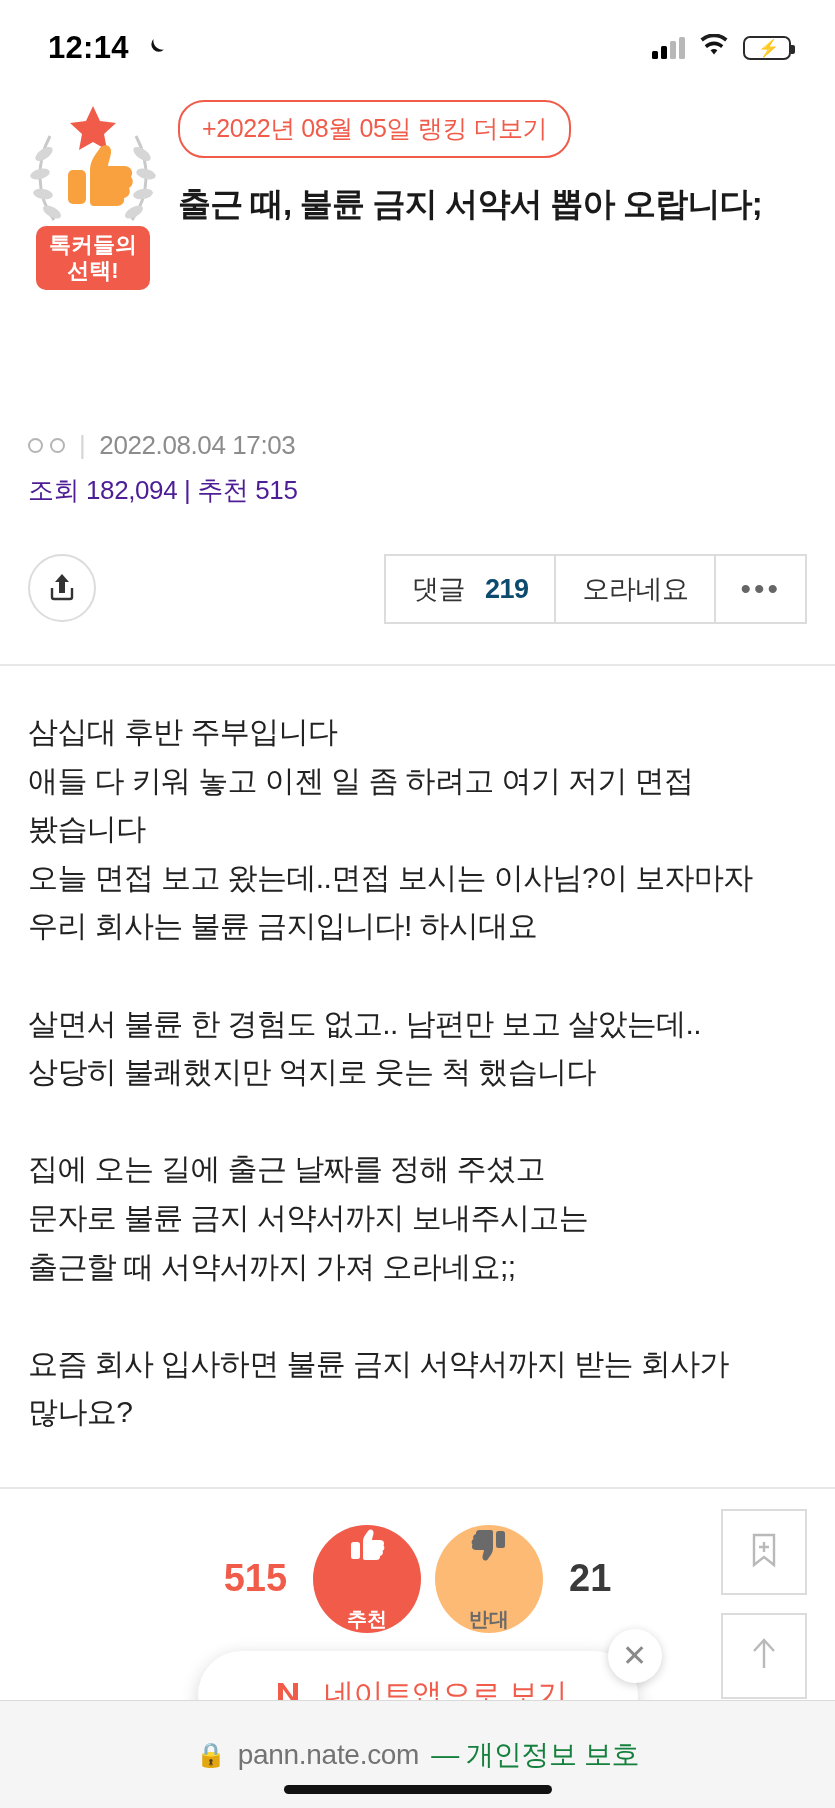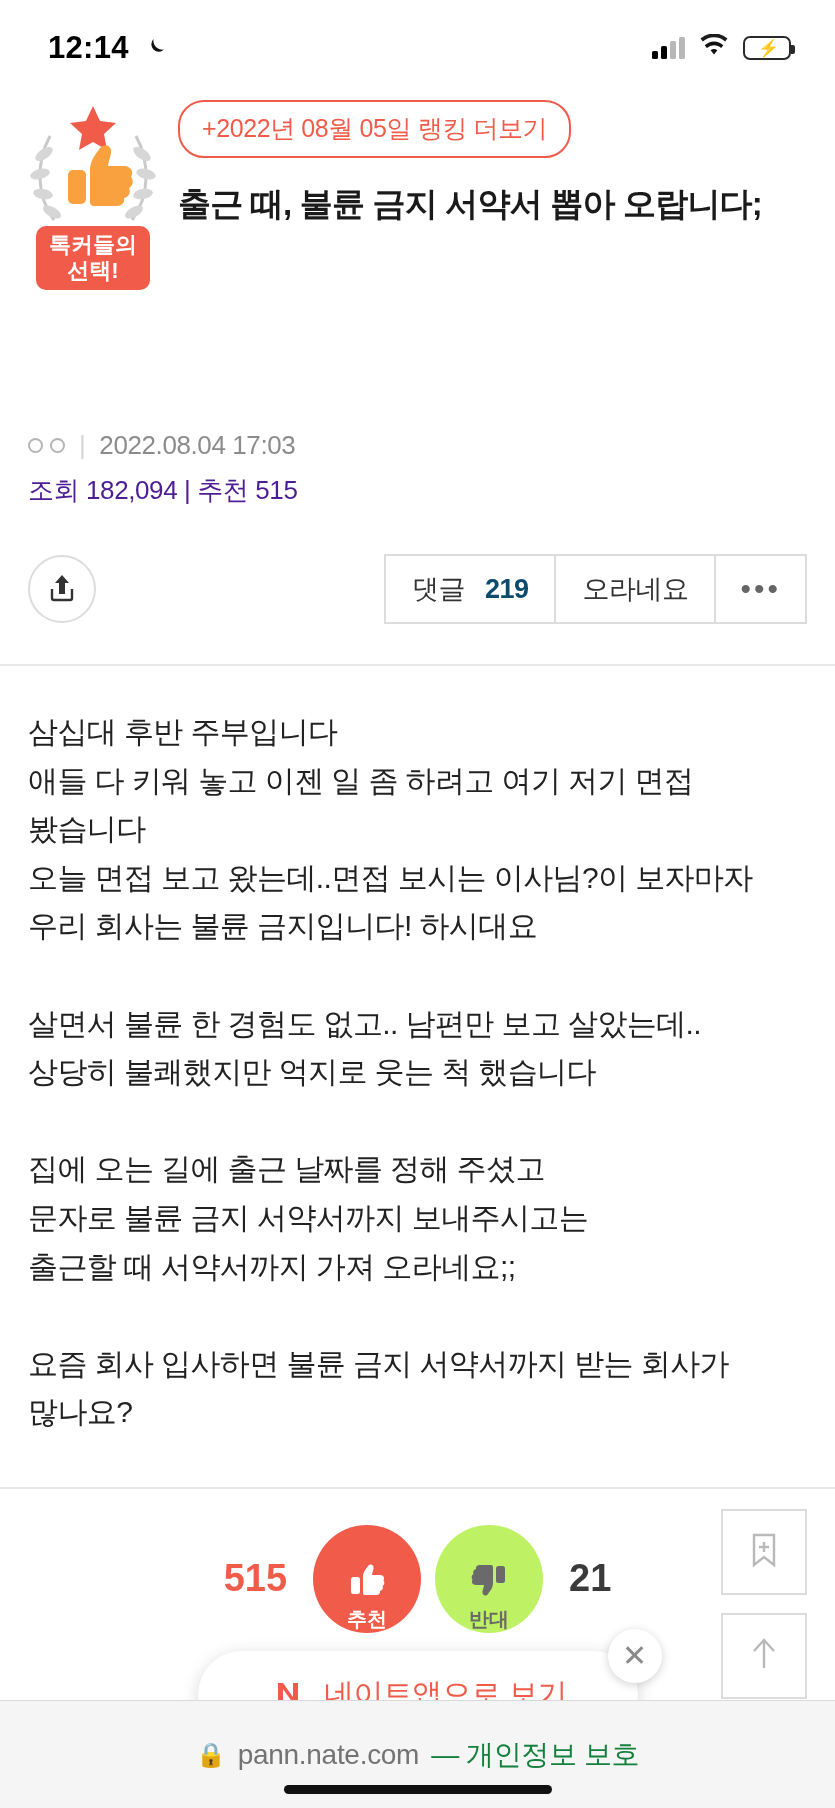--- a/index.html
+++ b/index.html
@@ -134,21 +134,20 @@
     font-size: 26px;
     color: #4c1d95;
     letter-spacing: -0.4px;
   }
 
   
   .actionbar {
     margin-top: 46px;
     padding: 0 28px 0 28px;
     display: flex;
-    align-items: center;
     justify-content: space-between;
   }
   .share-btn {
     width: 68px; height: 68px;
     border: 2px solid #dcdcdc;
     border-radius: 50%;
     display: flex; align-items: center; justify-content: center;
     background: #fff;
   }
   .btn-group { display: flex; }
@@ -204,24 +203,24 @@
   .vote-num {
     font-size: 38px;
     font-weight: 700;
   }
   .vote-num.up { color: #f05b4a; margin-right: 26px; }
   .vote-num.down { color: #3a3a3a; margin-left: 26px; }
   .circle-btn {
     width: 108px; height: 108px;
     border-radius: 50%;
     display: flex; flex-direction: column;
-    align-items: center; justify-content: flex-end;
+    align-items: center; justify-content: space-between;
   }
   .circle-btn.up { background: #f05b4a; color: #fff; }
-  .circle-btn.down { background: #bef264; color: #6a6a6a; margin-left: 14px; }
+  .circle-btn.down { background: #fdba74; color: #6a6a6a; margin-left: 14px; }
   .circle-btn .lbl { font-size: 20px; font-weight: 700; margin-top: 2px; }
 
   .side-btns {
     position: absolute;
     right: 28px;
     top: 20px;
     display: flex;
     flex-direction: column;
     gap: 18px;
   }

